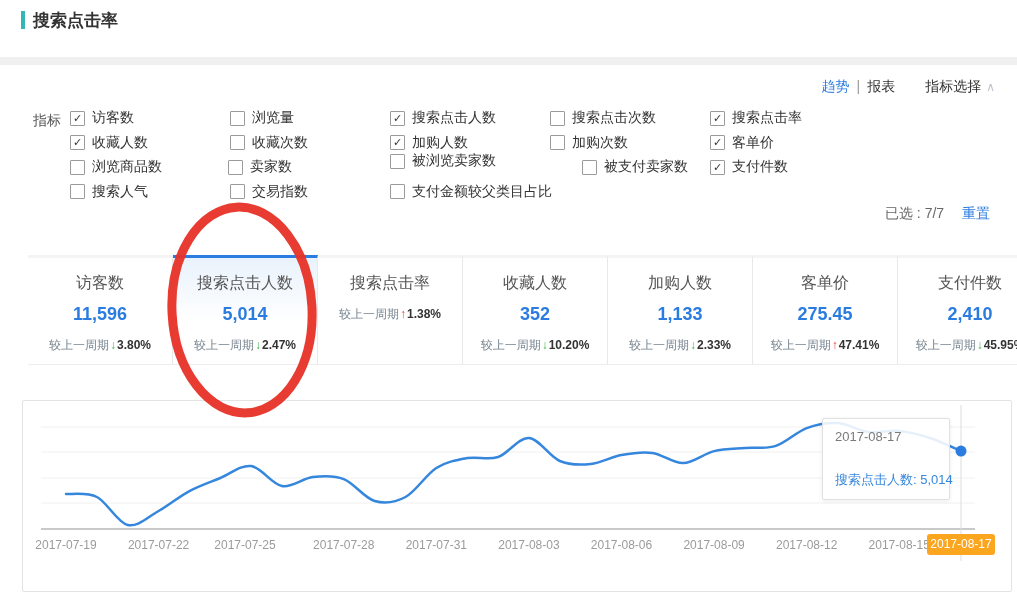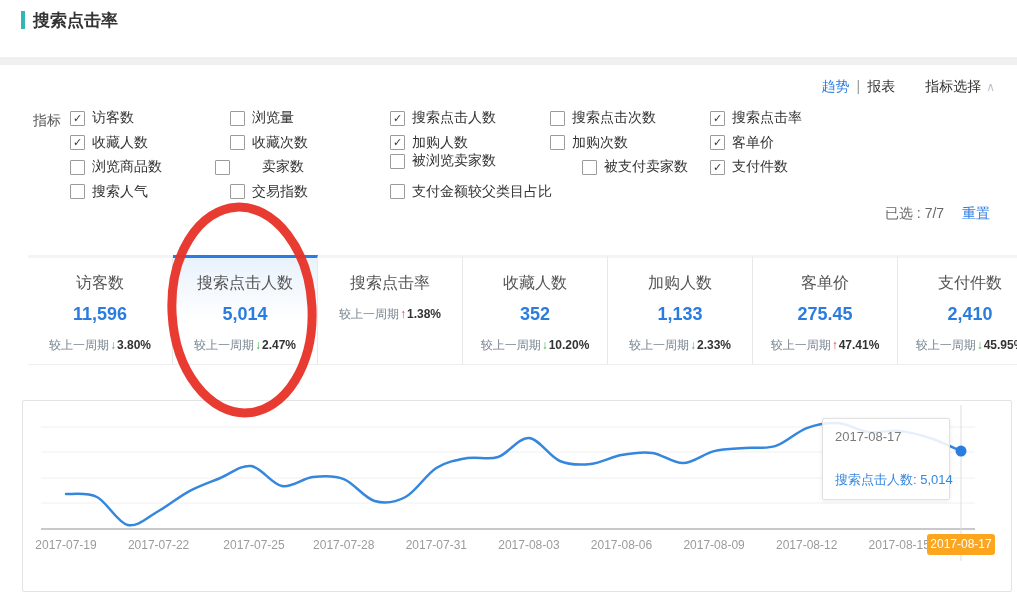--- a/index.html
+++ b/index.html
@@ -117,21 +117,21 @@
       <span>加购次数</span>
     </div>
     <div class="filter-item" style="left: 710px; top: 133.5px;">
       <span class="cbx">✓</span>
       <span>客单价</span>
     </div>
     <div class="filter-item" style="left: 70px; top: 158px;">
       <span class="cbx"></span>
       <span>浏览商品数</span>
     </div>
-    <div class="filter-item" style="left: 215px; top: 158px; gap: 25px;">
+    <div class="filter-item" style="left: 228px; top: 158px;">
       <span class="cbx"></span>
       <span>卖家数</span>
     </div>
     <div class="filter-item" style="left: 390px; top: 152px;">
       <span class="cbx"></span>
       <span>被浏览卖家数</span>
     </div>
     <div class="filter-item" style="left: 550px; top: 158px; padding-left: 32px;">
       <span class="cbx"></span>
       <span>被支付卖家数</span>
@@ -205,21 +205,21 @@
         <line x1="18" x2="952" y1="102" y2="102" stroke="#f0f0f0" stroke-width="1"></line>
       </g>
     <line id="axis" x1="18" y1="128" x2="952" y2="128" stroke="#c9c9c9" stroke-width="2"></line>
     <line id="crosshair" x1="938" y1="4" x2="938" y2="160" stroke="#dddddd" stroke-width="1"></line>
     <path id="series-path" fill="none" stroke-width="2.5" stroke-linecap="round" stroke-linejoin="round" d="M43,93.00607533414338C48.1,93.5,63.6,90.8,73.9,96.0C84.1,101.1,94.4,121.6,104.7,124.0C115.0,126.3,125.3,115.6,135.6,110.0C145.9,104.3,156.2,95.5,166.4,90.1C176.7,84.6,187.0,81.2,197.3,77.0C207.6,72.8,217.9,63.7,228.2,65.0C238.5,66.4,248.7,83.2,259.0,85.1C269.3,86.9,279.6,77.2,289.9,76.1C300.2,74.9,310.5,74.1,320.8,78.1C331.0,82.1,341.3,97.0,351.6,100.0C361.9,103.0,372.2,101.5,382.5,96.0C392.8,90.5,403.1,73.5,413.3,67.0C423.6,60.6,433.9,58.9,444.2,57.1C454.5,55.2,464.8,59.3,475.1,56.0C485.4,52.6,495.6,36.3,505.9,37.0C516.2,37.7,526.5,55.7,536.8,60.0C547.1,64.4,557.4,64.0,567.7,63.0C577.9,62.0,588.2,55.8,598.5,54.0C608.8,52.1,619.1,50.6,629.4,51.9C639.7,53.3,650.0,62.4,660.2,62.1C670.5,61.7,680.8,52.6,691.1,50.1C701.4,47.6,711.7,47.8,722.0,47.0C732.3,46.1,742.5,48.3,752.8,44.9C763.1,41.6,773.4,30.9,783.7,27.1C794.0,23.3,804.3,21.4,814.6,22.1C824.8,22.7,835.1,29.6,845.4,31.0C855.7,32.3,866.0,29.0,876.3,30.0C886.6,31.0,896.9,33.7,907.1,37.0C917.4,40.3,932.9,47.9,938.0,50.0" stroke="#3586dd"></path>
     <circle id="end-dot" r="5.5" cx="938" cy="50.01798298906439" fill="#2b7ce0"></circle>
   </svg>
   <div id="x-ticks">
       <span class="x-tick" style="left: 43px;">2017-07-19</span>
       <span class="x-tick" style="left: 135.586px;">2017-07-22</span>
-      <span class="x-tick" style="left: 231px;">2017-07-25</span>
+      <span class="x-tick" style="left: 222px;">2017-07-25</span>
       <span class="x-tick" style="left: 320.759px;">2017-07-28</span>
       <span class="x-tick" style="left: 413.345px;">2017-07-31</span>
       <span class="x-tick" style="left: 505.931px;">2017-08-03</span>
       <span class="x-tick" style="left: 598.517px;">2017-08-06</span>
       <span class="x-tick" style="left: 691.103px;">2017-08-09</span>
       <span class="x-tick" style="left: 783.69px;">2017-08-12</span>
       <span class="x-tick" style="left: 876.276px;">2017-08-15</span>
     </div>
   <div class="x-badge" id="x-badge" style="left: 938px;">2017-08-17</div>
   <div class="tooltip">

